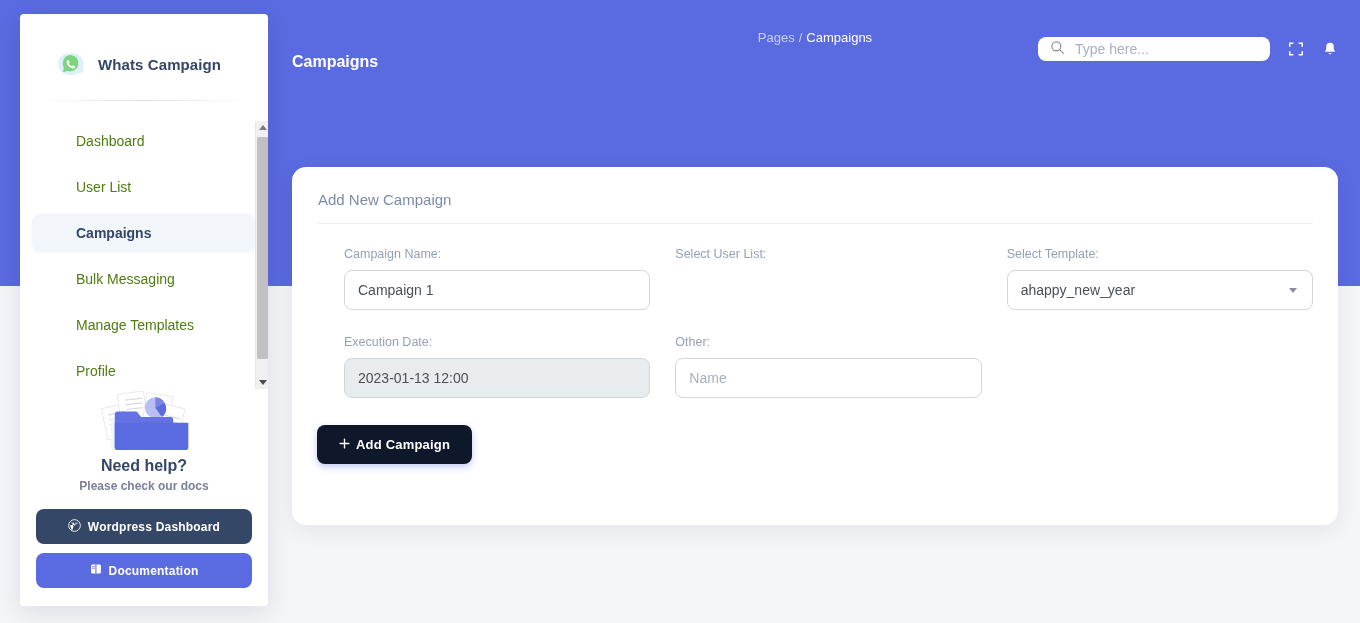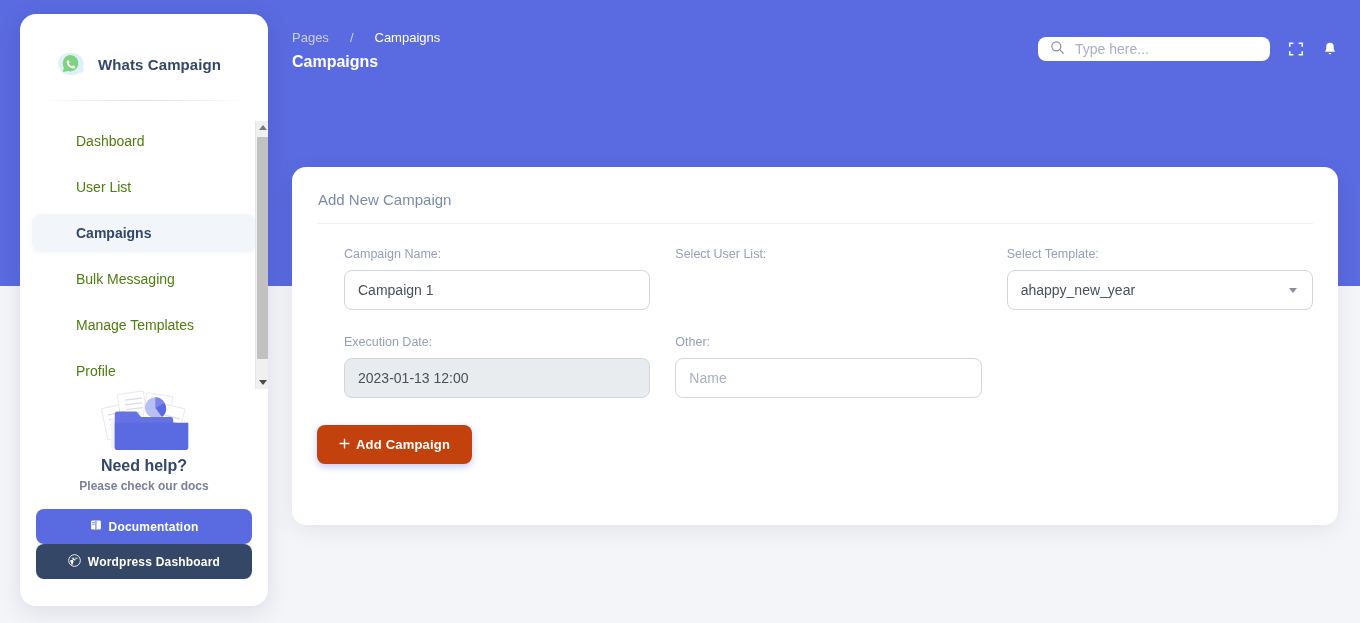--- a/index.html
+++ b/index.html
@@ -21,21 +21,21 @@
     position: absolute; left: 0; top: 286px;
     width: 1360px; height: 337px;
     background: #f4f5f8;
   }
 
   
   .sidebar {
     position: absolute; left: 20px; top: 14px;
     width: 248px; height: 592px;
     background: #ffffff;
-    border-radius: 16px;
+    border-radius: 4px;
     box-shadow: 0 6px 24px rgba(20,20,60,0.10);
     overflow: hidden;
   }
   .brand {
     display: flex; align-items: center;
     gap: 12px;
     padding: 24px 0 0 36px;
     height: 76px;
   }
   .brand-logo { width: 30px; height: 30px; flex: none; }
@@ -127,21 +127,21 @@
   .help-btn.dark { background: #344767; margin-bottom: 9px; }
   .help-btn.primary { background: #5a6ae0; }
 
   
   .topbar {
     position: absolute; left: 292px; top: 30px;
     width: 1046px; height: 56px;
   }
   .breadcrumb {
     font-size: 13px; color: #ffffff;
-    display: flex; gap: 21px; align-items: center;
+    display: flex; gap: 4px; align-items: center; justify-content: center;
   }
   .breadcrumb .muted { color: #c9cff3; }
   .breadcrumb .sep { color: #c9cff3; }
   .page-title {
     margin-top: 8px;
     font-size: 16px; font-weight: bold; color: #ffffff;
   }
   .topbar-right {
     position: absolute; right: 0; top: 7px;
     display: flex; align-items: center; gap: 18px;
@@ -204,21 +204,21 @@
     border-left: 4px solid transparent;
     border-right: 4px solid transparent;
     border-top: 5px solid #8a8f98;
     margin-right: 2px;
   }
   .submit-wrap { padding: 27px 25px 0 25px; }
   .submit-btn {
     display: inline-flex; align-items: center; justify-content: center;
     gap: 6px;
     height: 39px; padding: 0 22px;
-    background: #c2410c; border: 0; border-radius: 8px;
+    background: #0f172a; border: 0; border-radius: 8px;
     color: #ffffff; font-size: 13px; font-weight: bold;
     font-family: "Liberation Sans", sans-serif;
     cursor: pointer;
     box-shadow: 0 3px 7px rgba(90,106,224,.35);
     letter-spacing: .2px;
   }
 </style>
 </head>
 <body>
 
@@ -300,39 +300,39 @@
           <path d="M62 24V13a11 11 0 0 1 9.5 5.5z" fill="#7b85e8"></path>
           <path d="M62 24l9.5-5.5A11 11 0 0 1 69 34z" fill="#5a6ae0"></path>
           <path d="M18 34h24l6 7h30a3 3 0 0 1 3 3v22a3 3 0 0 1-3 3H18a3 3 0 0 1-3-3V37a3 3 0 0 1 3-3z" fill="#f4f5fb"></path>
           <path d="M22 28h20l5 6h31a3 3 0 0 1 3 3v29a3 3 0 0 1-3 3H22a3 3 0 0 1-3-3V31a3 3 0 0 1 3-3z" fill="#6472e4"></path>
           <path d="M19 40h78v26a3 3 0 0 1-3 3H22a3 3 0 0 1-3-3z" fill="#5a6ae0"></path>
         </svg>
       </div>
       <div class="help-title">Need help?</div>
       <div class="help-sub">Please check our docs</div>
 
+      <div class="help-btn dark">
+        <span>
+          <svg viewBox="0 0 16 16" width="13" height="13">
+            <circle cx="8" cy="8" r="7.2" fill="none" stroke="#ffffff" stroke-width="1.1"></circle>
+            <path d="M2.2 8l2.6 7 2-5.6-1.6-4.3H4l-.1-.6h3.9l.1.6h-1l1.5 4.1 1.3-4.1h-1l-.1-.6H12l.1.6h-1L8.7 12l2.4-6.6h-.9l-.1-.6h3.3" fill="#ffffff" stroke="none" transform="scale(.95) translate(.4 .3)"></path>
+          </svg>
+        </span>
+        <span>Wordpress Dashboard</span>
+      </div>
       <div class="help-btn primary">
         <span>
           <svg viewBox="0 0 16 16" width="12" height="12">
             <rect x="1.5" y="2" width="13" height="12" rx="1.6" fill="#ffffff"></rect>
             <rect x="7.2" y="2" width="1.4" height="12" fill="#5a6ae0"></rect>
             <rect x="3" y="4.5" width="3.4" height="1" fill="#5a6ae0"></rect>
             <rect x="3" y="6.5" width="3.4" height="1" fill="#5a6ae0"></rect>
           </svg>
         </span>
         <span>Documentation</span>
-      </div>
-      <div class="help-btn dark">
-        <span>
-          <svg viewBox="0 0 16 16" width="13" height="13">
-            <circle cx="8" cy="8" r="7.2" fill="none" stroke="#ffffff" stroke-width="1.1"></circle>
-            <path d="M2.2 8l2.6 7 2-5.6-1.6-4.3H4l-.1-.6h3.9l.1.6h-1l1.5 4.1 1.3-4.1h-1l-.1-.6H12l.1.6h-1L8.7 12l2.4-6.6h-.9l-.1-.6h3.3" fill="#ffffff" stroke="none" transform="scale(.95) translate(.4 .3)"></path>
-          </svg>
-        </span>
-        <span>Wordpress Dashboard</span>
       </div>
     </div>
   </div>
 
   <div class="topbar">
     <div class="breadcrumb">
       <span class="muted">Pages</span>
       <span class="sep">/</span>
       <span>Campaigns</span>
     </div>

